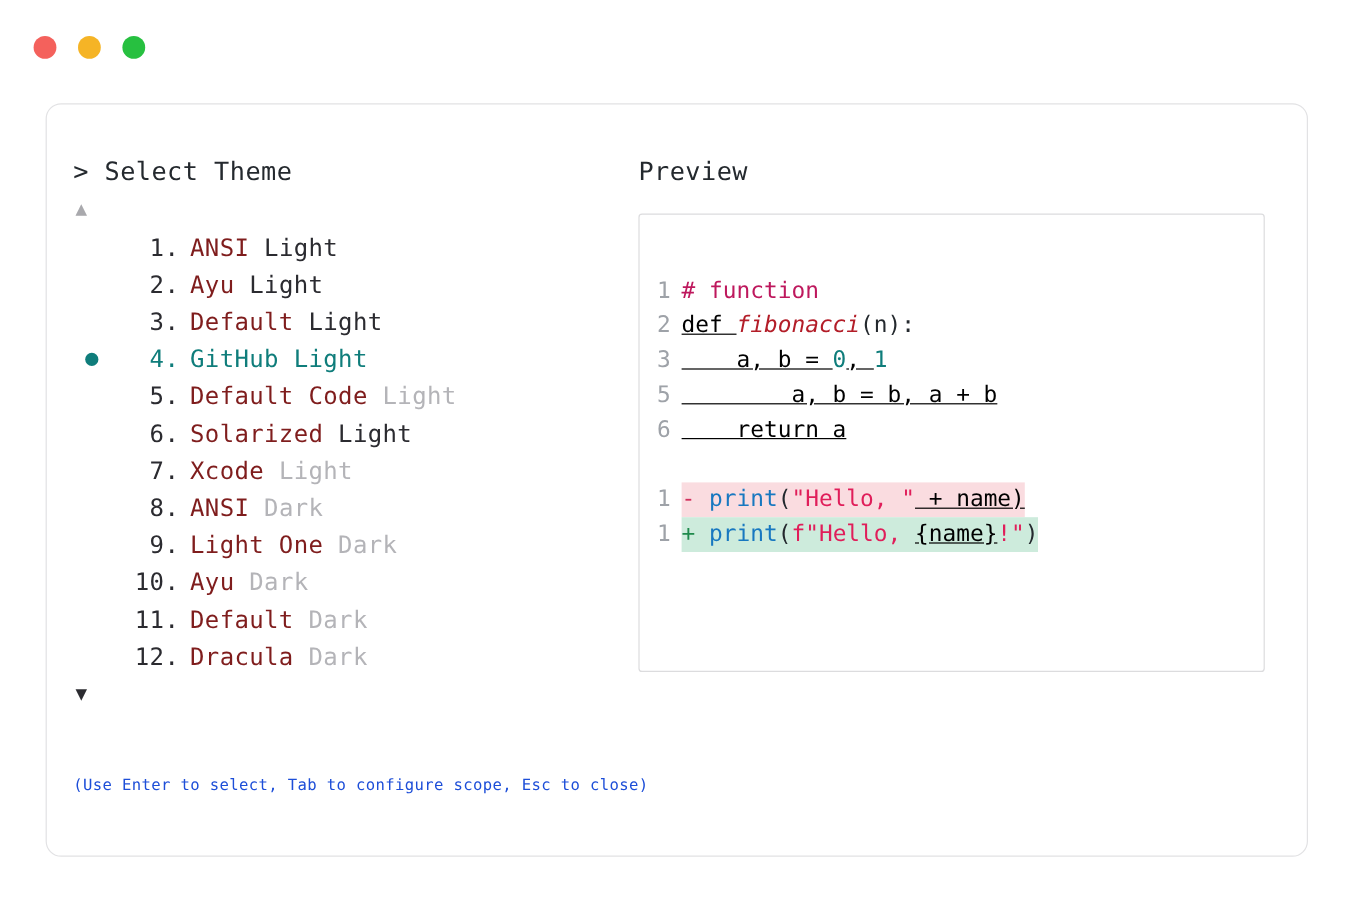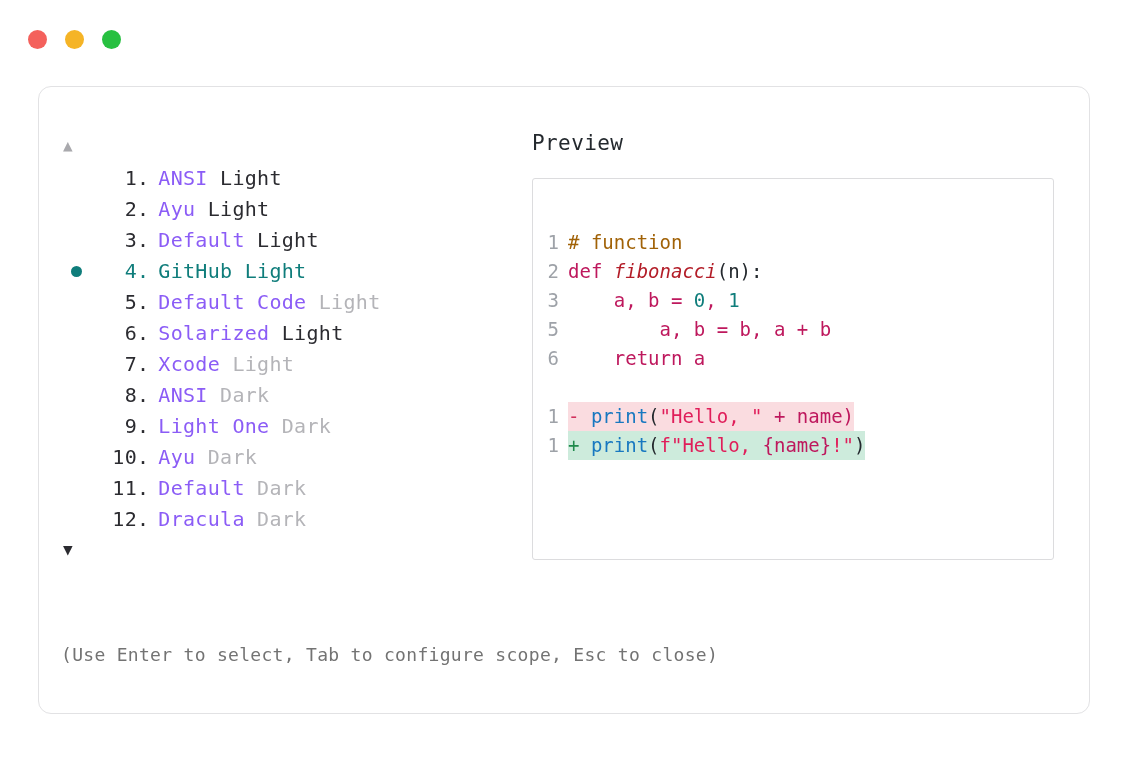--- a/index.html
+++ b/index.html
@@ -104,39 +104,39 @@
     background: #0F7D7B;
   }
   .idx {
     width: 46px;
     flex: 0 0 46px;
     text-align: right;
     color: #2B2B30;
   }
   .idx-dot { color: #2B2B30; }
   .name {
-    color: #8b5cf6;
+    color: #7f1d1d;
     padding-left: 9px;
   }
   .variant-dim { color: #B4B4B8; }
   .variant-strong { color: #2B2B30; }
   .theme-row.selected .idx,
   .theme-row.selected .idx-dot,
   .theme-row.selected .name,
   .theme-row.selected .variant-strong,
   .theme-row.selected .variant-dim { color: #0F7D7B; }
 
   
   .hint {
     position: absolute;
     left: 22px;
     top: 555px;
-    font-size: 18px;
+    font-size: 13px;
     line-height: 26px;
-    color: #737373;
+    color: #1d4ed8;
     letter-spacing: 0.3px;
     white-space: pre;
   }
 
   
   .right-col {
     position: absolute;
     left: 493px;
     top: 42px;
     width: 525px;
@@ -171,22 +171,22 @@
     display: block;
     height: 29px;
   }
   .ln {
     color: #9EA2A8;
     display: inline-block;
     width: 14px;
     text-align: right;
     margin-right: 9px;
   }
-  .tok-plain   { color: #be185d; }
-  .tok-comment { color: #a16207; }
+  .tok-plain   { color: #000000; text-decoration: underline; }
+  .tok-comment { color: #be185d; }
   .tok-fn      { color: #B31D28; font-style: italic; }
   .tok-num     { color: #0F7D7B; }
   .tok-builtin { color: #1878C0; }
   .tok-str     { color: #E01E5A; }
   .tok-punct   { color: #24292E; }
 
   .diff-block { margin-top: 29px; }
   .diff-line {
     white-space: pre;
     display: inline-block;
@@ -205,20 +205,21 @@
 <div class="titlebar">
   <div class="dot dot-red"></div>
   <div class="dot dot-yellow"></div>
   <div class="dot dot-green"></div>
 </div>
 
 <div class="card">
   <div class="card-inner">
 
     <div class="left-col">
+      <div class="prompt-line"><span class="prompt-caret">&gt;</span> <span>Select Theme</span></div>
 
       <div class="scroll-arrow up">▲</div>
 
       <div class="theme-list" id="theme-list">
           <div class="theme-row"><div class="bullet-cell"></div><span class="idx">1</span><span class="idx-dot">.</span><span class="name">ANSI</span><span> </span><span class="variant-strong">Light</span></div>
           <div class="theme-row"><div class="bullet-cell"></div><span class="idx">2</span><span class="idx-dot">.</span><span class="name">Ayu</span><span> </span><span class="variant-strong">Light</span></div>
           <div class="theme-row"><div class="bullet-cell"></div><span class="idx">3</span><span class="idx-dot">.</span><span class="name">Default</span><span> </span><span class="variant-strong">Light</span></div>
           <div class="theme-row selected"><div class="bullet-cell"><div class="bullet"></div></div><span class="idx">4</span><span class="idx-dot">.</span><span class="name">GitHub</span><span> </span><span class="variant-strong">Light</span></div>
           <div class="theme-row"><div class="bullet-cell"></div><span class="idx">5</span><span class="idx-dot">.</span><span class="name">Default Code</span><span> </span><span class="variant-dim">Light</span></div>
           <div class="theme-row"><div class="bullet-cell"></div><span class="idx">6</span><span class="idx-dot">.</span><span class="name">Solarized</span><span> </span><span class="variant-strong">Light</span></div>

